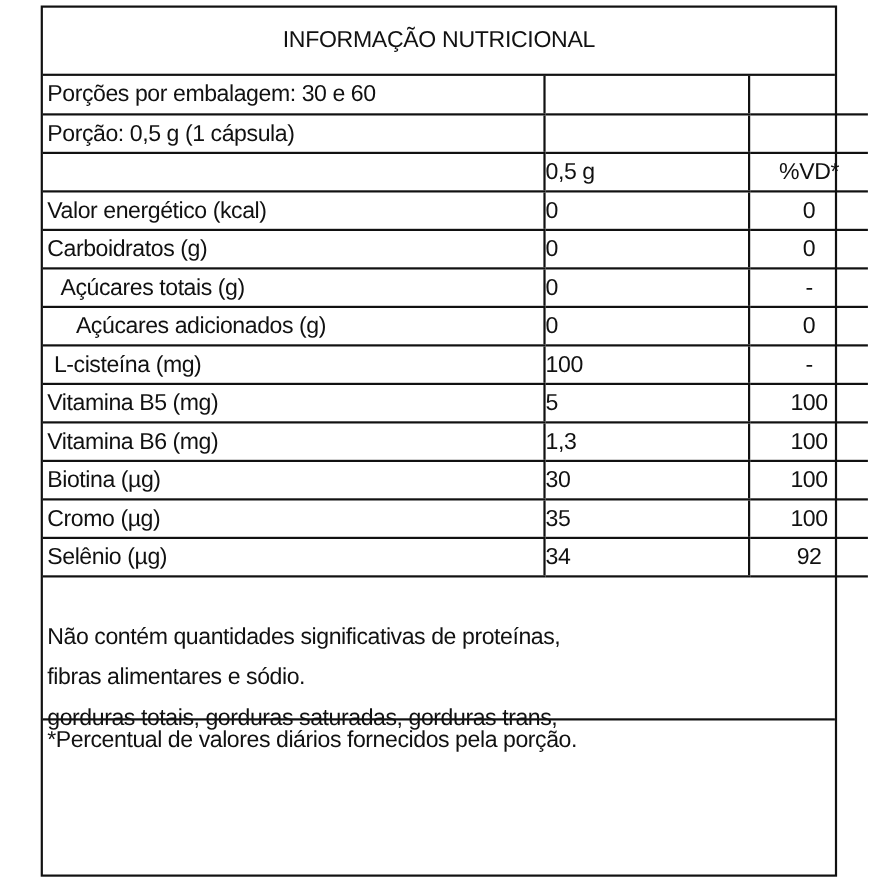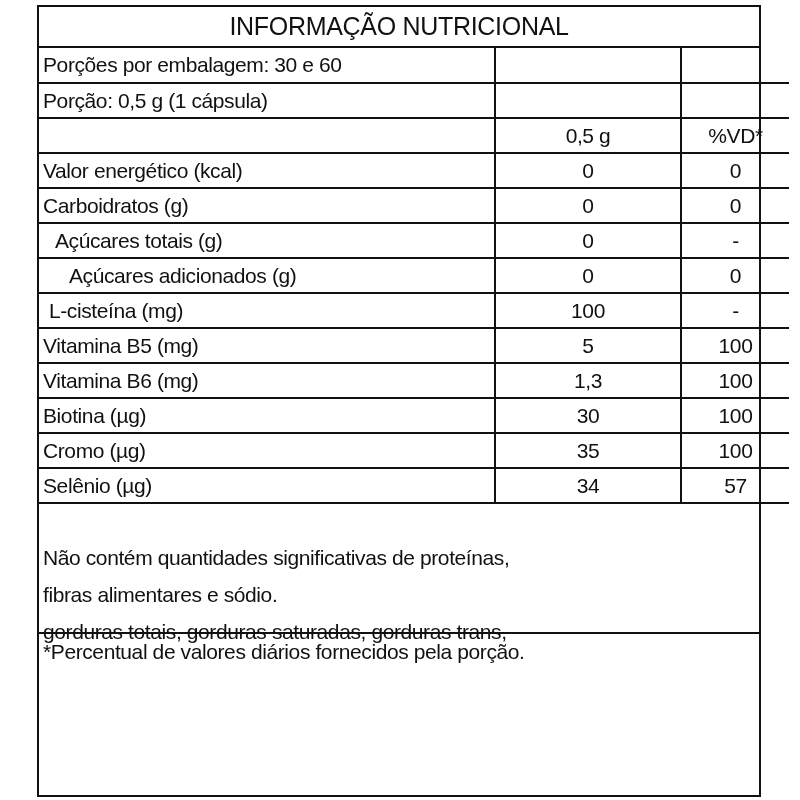--- a/index.html
+++ b/index.html
@@ -7,33 +7,33 @@
     .label {
       position: absolute;
       left: 37px; top: 5px;
       width: 724px; height: 792px;
       box-sizing: border-box;
       border: 2px solid #111111;
       font-family: "Liberation Sans", sans-serif;
       color: #111111;
     }
     .title {
-      height: 41px; box-sizing: border-box;
+      height: 62px; box-sizing: border-box;
       border-bottom: 2px solid #111111;
       display: flex; align-items: center; justify-content: center;
-      font-size: 25px; letter-spacing: -0.3px;
+      font-size: 21px; letter-spacing: -0.3px;
     }
     table { border-collapse: collapse; width: 720px; table-layout: fixed; }
     td {
       height: 35px; padding: 0; box-sizing: border-box;
       border-bottom: 2px solid #111111;
       font-size: 21px; letter-spacing: -0.4px; white-space: nowrap;
     }
     td.c1 { width: 456px; padding-left: 4px; margin-left: 22px; }
-    td.c2 { width: 186px; text-align: center; border-left: 2px solid #111111; }
+    td.c2 { width: 186px; text-align: left; border-left: 2px solid #111111; }
     td.c3 { width: 108px; text-align: center; border-left: 2px solid #111111; }
     td.i1 { padding-left: 16px; }
     td.i2 { padding-left: 30px; }
     td.i3 { padding-left: 10px; }
     .notes {
       height: 130px; box-sizing: border-box;
       border-bottom: 2px solid #111111;
       padding: 35px 0 12px 4px;
       font-size: 21px; line-height: 37px; letter-spacing: -0.4px;
     }
@@ -106,21 +106,21 @@
       <td class="c3">100</td>
     </tr>
     <tr>
       <td class="c1">Cromo (µg)</td>
       <td class="c2">35</td>
       <td class="c3">100</td>
     </tr>
     <tr>
       <td class="c1">Selênio (µg)</td>
       <td class="c2">34</td>
-      <td class="c3">57</td>
+      <td class="c3">92</td>
     </tr>
   </tbody>
     </table>
   <div class="notes">
     <div>Não contém quantidades significativas de proteínas,</div>
     <div>fibras alimentares e sódio.</div>
     <div>gorduras totais, gorduras saturadas, gorduras trans,</div>
   </div>
   <div class="footnote">*Percentual de valores diários fornecidos pela porção.</div>
 </div>

